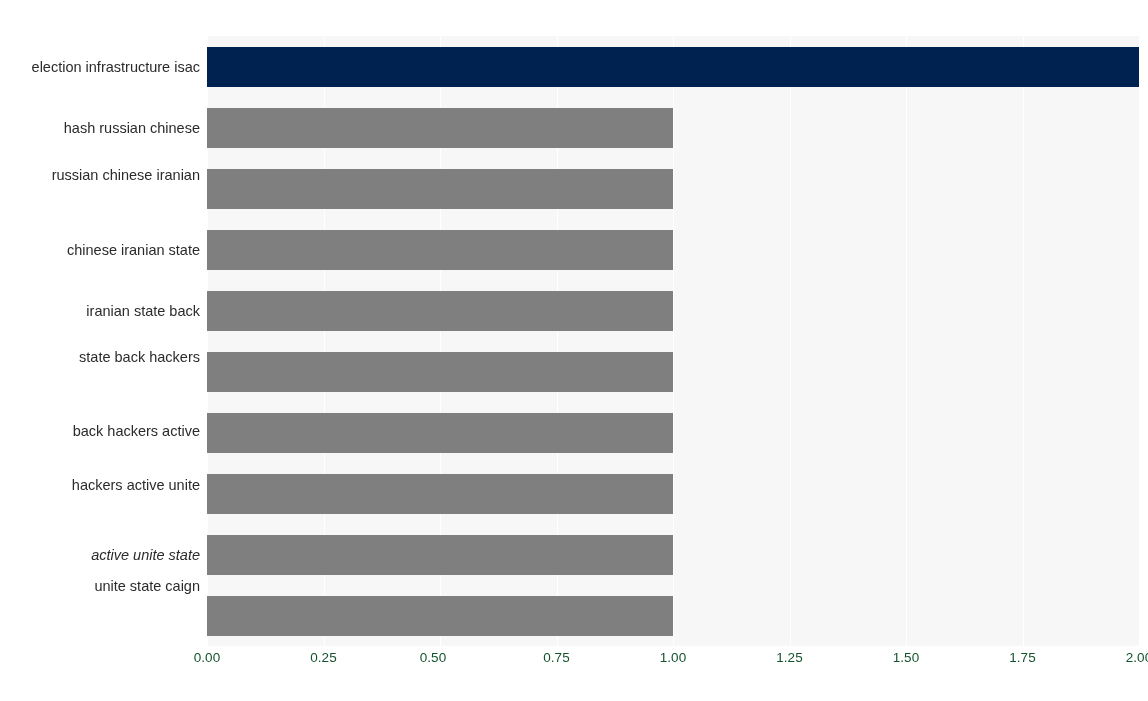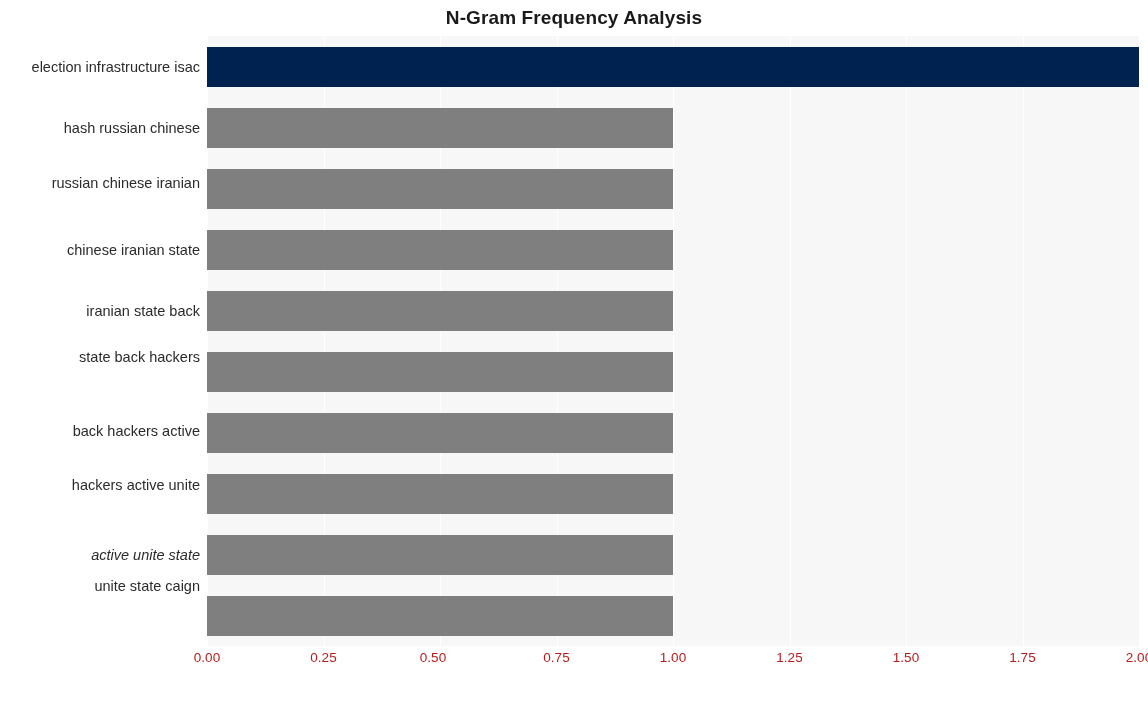--- a/index.html
+++ b/index.html
@@ -89,39 +89,38 @@
     left: 207px;
     top: 650px;
     width: 932px;
     height: 22px;
   }
   .xtick-label {
     position: absolute;
     top: 0;
     transform: translateX(-50%);
     font-size: 13.5px;
-    color: #b91c1c;
+    color: #14532d;
     white-space: nowrap;
   }
   #xaxis-title {
     position: absolute;
     left: 207px;
     top: 674px;
     width: 932px;
     text-align: center;
     font-size: 14.5px;
     color: #2b2b2b;
   }
 </style>
 </head>
 <body>
 
 <div id="figure">
 
-  <div id="chart-title">N-Gram Frequency Analysis</div>
 
   <div id="plot-area">
     <div id="grid-layer">
         <div class="gridline-v" style="left: 0px;"></div>
         <div class="gridline-v" style="left: 116.5px;"></div>
         <div class="gridline-v" style="left: 233px;"></div>
         <div class="gridline-v" style="left: 349.5px;"></div>
         <div class="gridline-v" style="left: 466px;"></div>
         <div class="gridline-v" style="left: 582.5px;"></div>
         <div class="gridline-v" style="left: 699px;"></div>
@@ -158,21 +157,21 @@
         </div>
         <div class="bar-row" style="top: 559.5px;">
           <div class="bar" title="unite state caign: 1" style="width: 466px; background: rgb(127, 127, 127);"></div>
         </div>
       </div>
   </div>
 
   <div id="ylabels-layer">
       <div class="ytick-label" style="top: 22.5px;">election infrastructure isac</div>
       <div class="ytick-label" style="top: 83.5px;">hash russian chinese</div>
-      <div class="ytick-label" style="top: 139px;">russian chinese iranian</div>
+      <div class="ytick-label" style="top: 131px;">russian chinese iranian</div>
       <div class="ytick-label" style="top: 205.5px; padding-left: 28px;">chinese iranian state</div>
       <div class="ytick-label" style="top: 266.5px;">iranian state back</div>
       <div class="ytick-label" style="top: 313px;">state back hackers</div>
       <div class="ytick-label" style="top: 387px;">back hackers active</div>
       <div class="ytick-label" style="top: 441px;">hackers active unite</div>
       <div class="ytick-label" style="top: 510.5px; font-style: italic;">active unite state</div>
       <div class="ytick-label" style="top: 542px;">unite state caign</div>
     </div>
 
   <div id="xlabels-layer">

